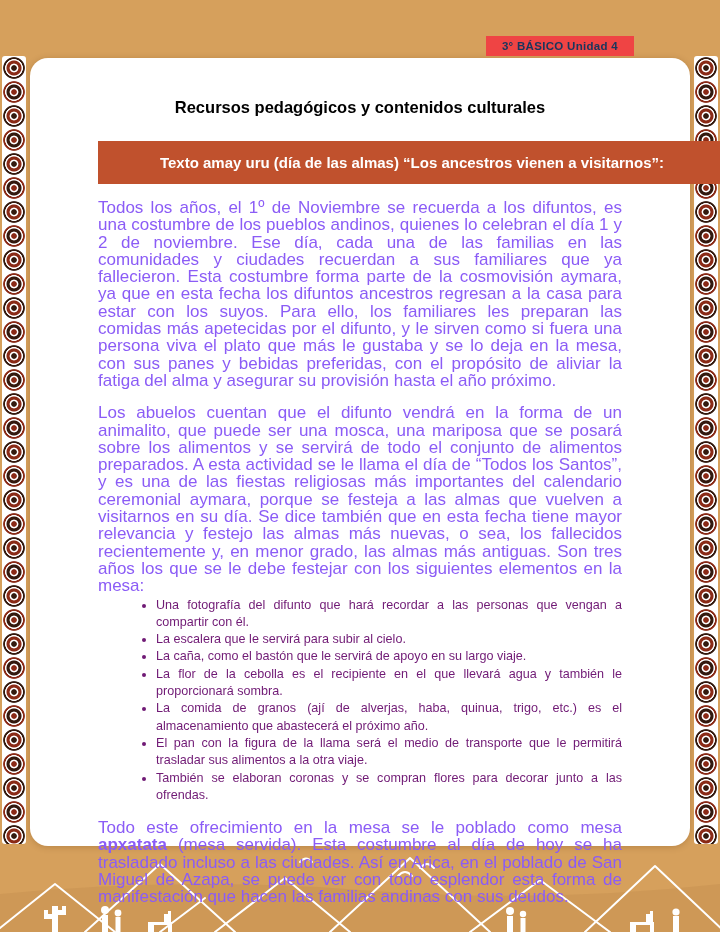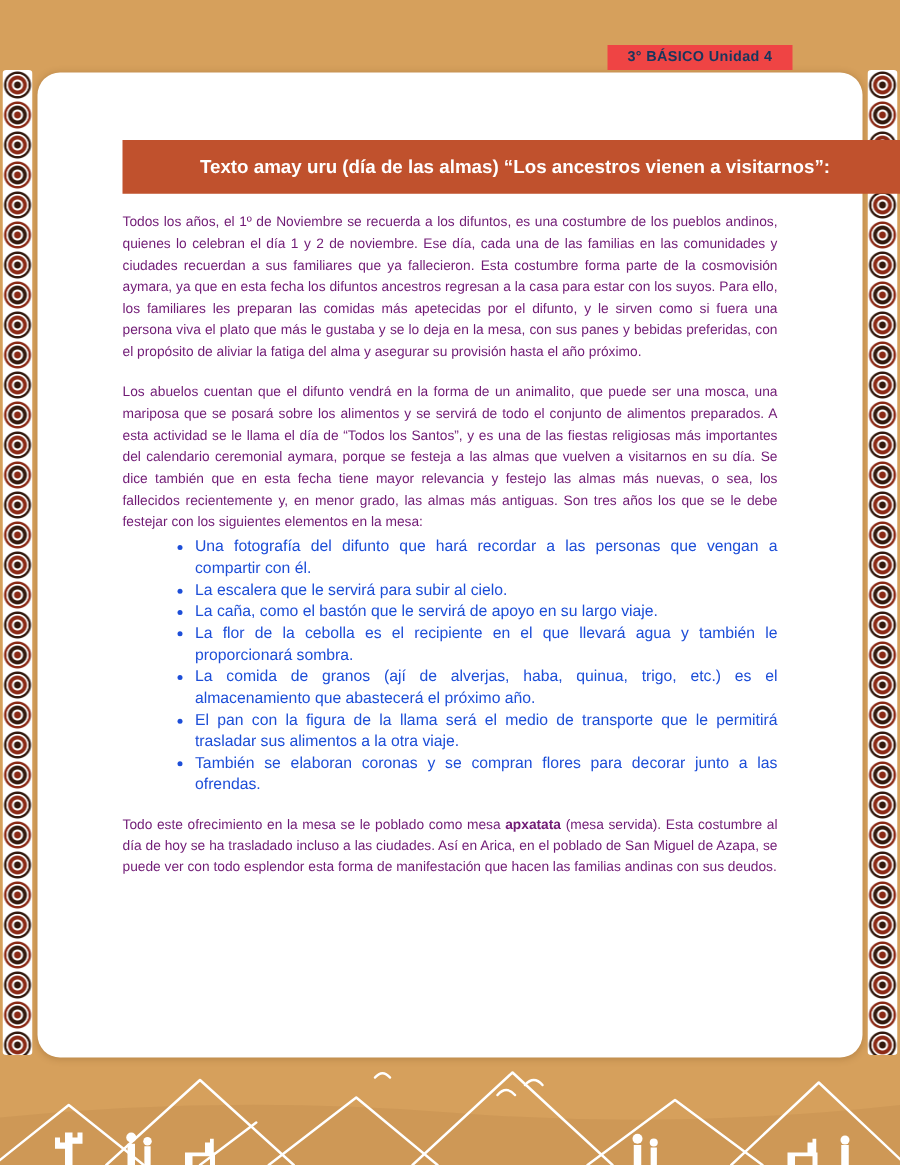--- a/index.html
+++ b/index.html
@@ -50,46 +50,47 @@
   }
 
   .banner {
     margin:24px auto 0 auto; width:628px;
     background:#C0512D; color:#ffffff;
     font-weight:bold; font-size:15px; text-align:center;
     line-height:1.8; padding:8px 24px;
   }
 
   .body-text {
-    font-size:11px; line-height:17.3px; text-align:justify; color:#701a75;
+    font-size:17px; line-height:17.3px; text-align:justify; color:#8b5cf6;
     margin-top:15px;
   }
 
   ul.bullet-list { margin-top:2px; padding-left:58px; }
   ul.bullet-list li {
-    font-size:12.6px; line-height:17.3px; text-align:justify; color:#1d4ed8;
+    font-size:12.6px; line-height:17.3px; text-align:justify; color:#701a75;
   }
 
   .closing b { font-weight:bold; }
 
   .source { font-size:10.8px; color:#111; margin-top:2px; }
 
   .footer-art {
     position:absolute; left:0; bottom:0; width:720px; height:96px; z-index:1;
   }
 </style>
 </head>
 <body>
 
 <div class="ornament ornament-left"></div>
 <div class="ornament ornament-right"></div>
 
 <div class="badge">3° BÁSICO Unidad 4</div>
 
 <div class="card">
+  <h1 class="page-title">Recursos pedagógicos y contenidos culturales</h1>
 
   <div class="banner">
     <span>Texto amay uru (día de las almas) “Los ancestros vienen a visitarnos”:</span>
   </div>
 
   <p class="body-text">Todos los años, el 1º de Noviembre se recuerda a los difuntos, es una costumbre de los pueblos andinos, quienes lo celebran el día 1 y 2 de noviembre. Ese día, cada una de las familias en las comunidades y ciudades recuerdan a sus familiares que ya fallecieron. Esta costumbre forma parte de la cosmovisión aymara, ya que en esta fecha los difuntos ancestros regresan a la casa para estar con los suyos. Para ello, los familiares les preparan las comidas más apetecidas por el difunto, y le sirven como si fuera una persona viva el plato que más le gustaba y se lo deja en la mesa, con sus panes y bebidas preferidas, con el propósito de aliviar la fatiga del alma y asegurar su provisión hasta el año próximo.</p>
 
   <p class="body-text">Los abuelos cuentan que el difunto vendrá en la forma de un animalito, que puede ser una mosca, una mariposa que se posará sobre los alimentos y se servirá de todo el conjunto de alimentos preparados.  A esta actividad se le llama el día de “Todos los Santos”, y es una de las fiestas religiosas más importantes del calendario ceremonial aymara, porque se festeja a las almas que vuelven a visitarnos en su día. Se dice también que en esta fecha tiene mayor relevancia y festejo las almas más nuevas, o sea, los fallecidos recientemente y, en menor grado, las almas más antiguas.  Son tres años los que se le debe festejar con los siguientes elementos en la mesa:</p>
 
   <ul class="bullet-list">

